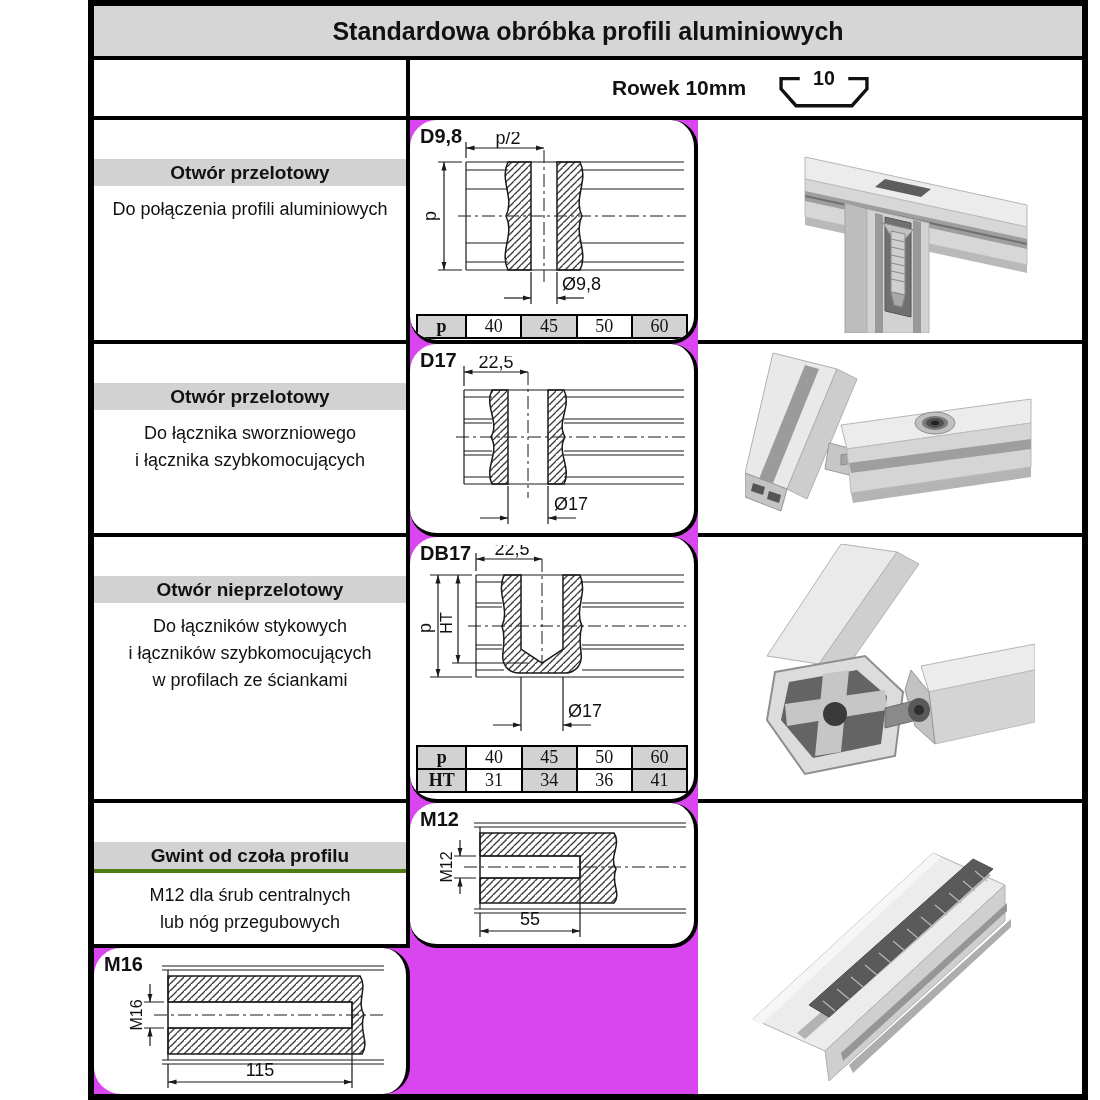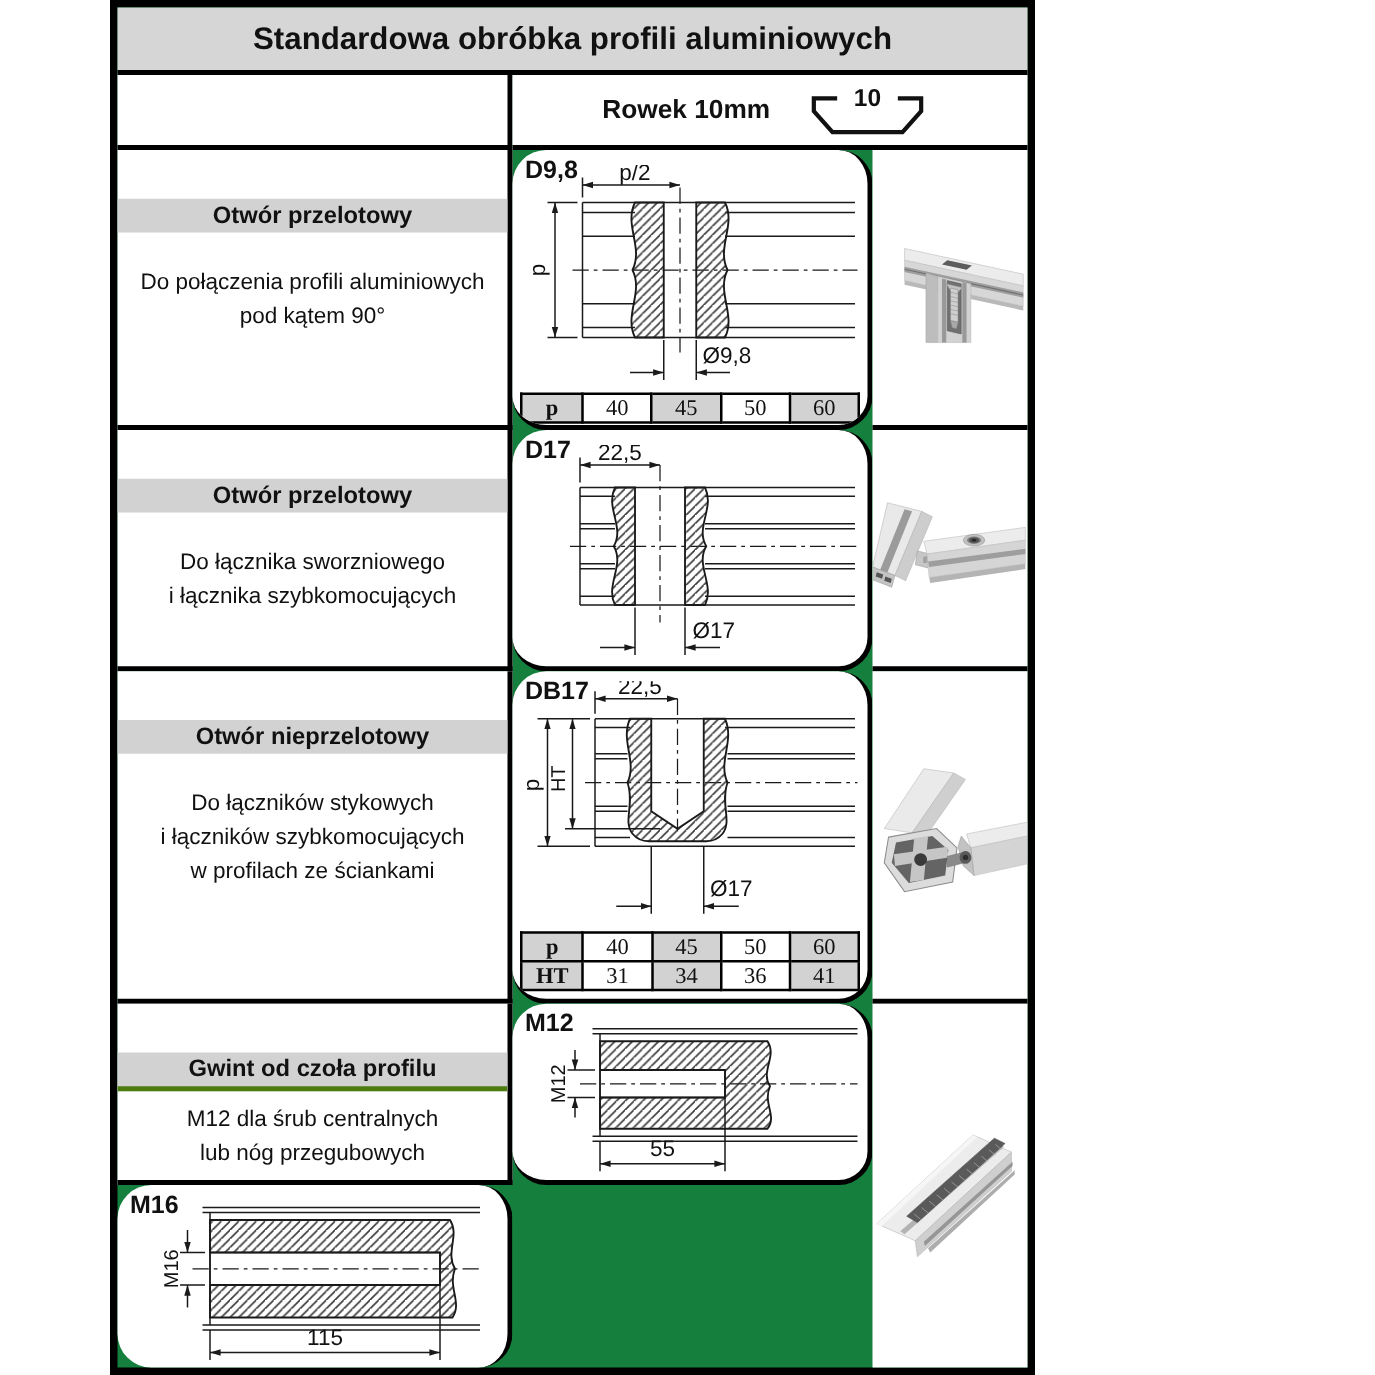--- a/index.html
+++ b/index.html
@@ -1,41 +1,41 @@
 <!DOCTYPE html>
 <html><head>
 <meta charset="utf-8">
 <style>
   html,body { margin:0; padding:0; background:#ffffff; }
   body { width:1100px; height:1100px; position:relative;
          font-family:"Liberation Sans", sans-serif; color:#111; }
 
-  .sheet { position:absolute; left:88px; top:0; width:740px; height:1100px;
-           box-sizing:border-box; border:6px solid #000; background:#15803d;
+  .sheet { position:absolute; left:88px; top:0; width:1000px; height:1100px;
+           box-sizing:border-box; border:6px solid #000; background:#d946ef;
            display:grid;
            grid-template-columns:316px 288px 1fr;
            grid-template-rows:54px 60px 224px 193px 266px 145px 1fr; }
 
   .cell { position:relative; box-sizing:border-box; background:#fff; overflow:hidden; }
   .b-r { border-right:4px solid #000; }
   .b-b { border-bottom:4px solid #000; }
 
   .titlebar { grid-column:1/4; background:#d6d6d6; display:flex; align-items:center;
               justify-content:center; font-weight:bold; font-size:25px; }
 
   .rowek-main { grid-column:2/4; display:flex; align-items:center; justify-content:center; gap:22px; }
   .rowek-label { font-weight:bold; font-size:21px; }
 
   .info { display:flex; flex-direction:column; }
   .strip { height:27px; flex:0 0 27px; background:#d2d2d2; display:flex; align-items:center;
            justify-content:center; font-weight:bold; font-size:19px;margin-top:39px; }
   .strip.lined { border-bottom:4px solid #4d7c0f; box-sizing:content-box; }
   .desc { text-align:center; font-size:18px; line-height:1.5; padding:0 2px; }
   .desc div { white-space:nowrap; }
-  .mt { margin-top:26px; }
+  .mt { margin-top:10px; }
   .vfill { flex:1; display:flex; align-items:center; justify-content:center; }
 
   .diag { padding:0 6px;border-radius:27px; }
   .code { position:absolute; top:5px; left:10px; font-weight:bold; font-size:20px; z-index:2; }
   .diag svg { display:block; margin:0 auto; }
   .msvg  { margin-top:12px !important; }
   .msvg2 { margin-top:8px  !important; }
 
   .ptable { border-collapse:collapse; margin:2px auto 0; }
   .ptable td { border:2px solid #000; width:54px; height:21px; text-align:center;
@@ -77,21 +77,20 @@
     <svg width="112" height="50" viewBox="0 0 120 52">
       <path d="M34,16 H14 V27 L30,45 H90 L106,27 V16 H86" fill="none" stroke="#111" stroke-width="3.6"></path>
       <text x="60" y="23" text-anchor="middle" font-size="21" font-weight="bold" fill="#111">10</text>
     </svg>
   </div>
 
   <div class="cell info b-r b-b">
     <div class="strip">Otwór przelotowy</div>
     <div class="desc mt">
       <div>Do połączenia profili aluminiowych</div>
-      <div>pod kątem 90°</div>
     </div>
   </div>
 
   <div class="cell diag b-r b-b">
     <div class="code">D9,8</div>
     <svg class="msvg" width="272" height="180" viewBox="0 0 272 180">
       <path class="ln" d="M50,30 H268 M50,138 H268 M50,30 V138"></path>
       <path class="ln" d="M50,38 H92 M164,38 H268 M50,130 H92 M164,130 H268 M50,57 H92 M164,57 H268 M50,111 H92 M164,111 H268"></path>
       <path class="cl" d="M42,84 H270"></path>
       <path class="cl" d="M128,18 V150"></path>

